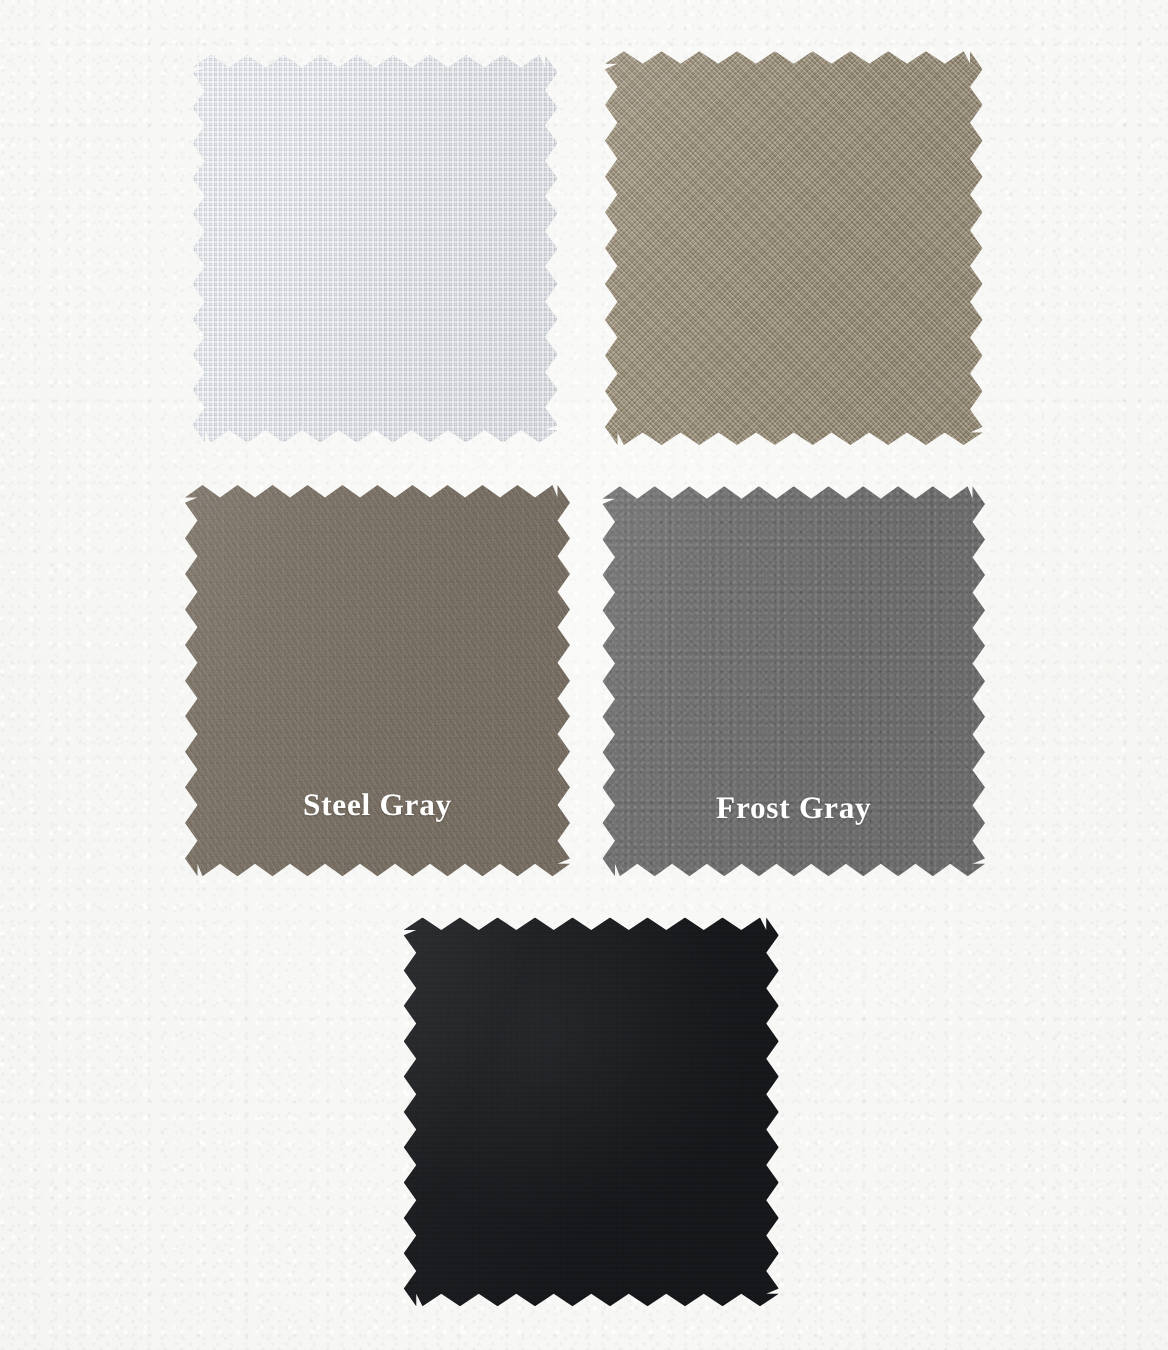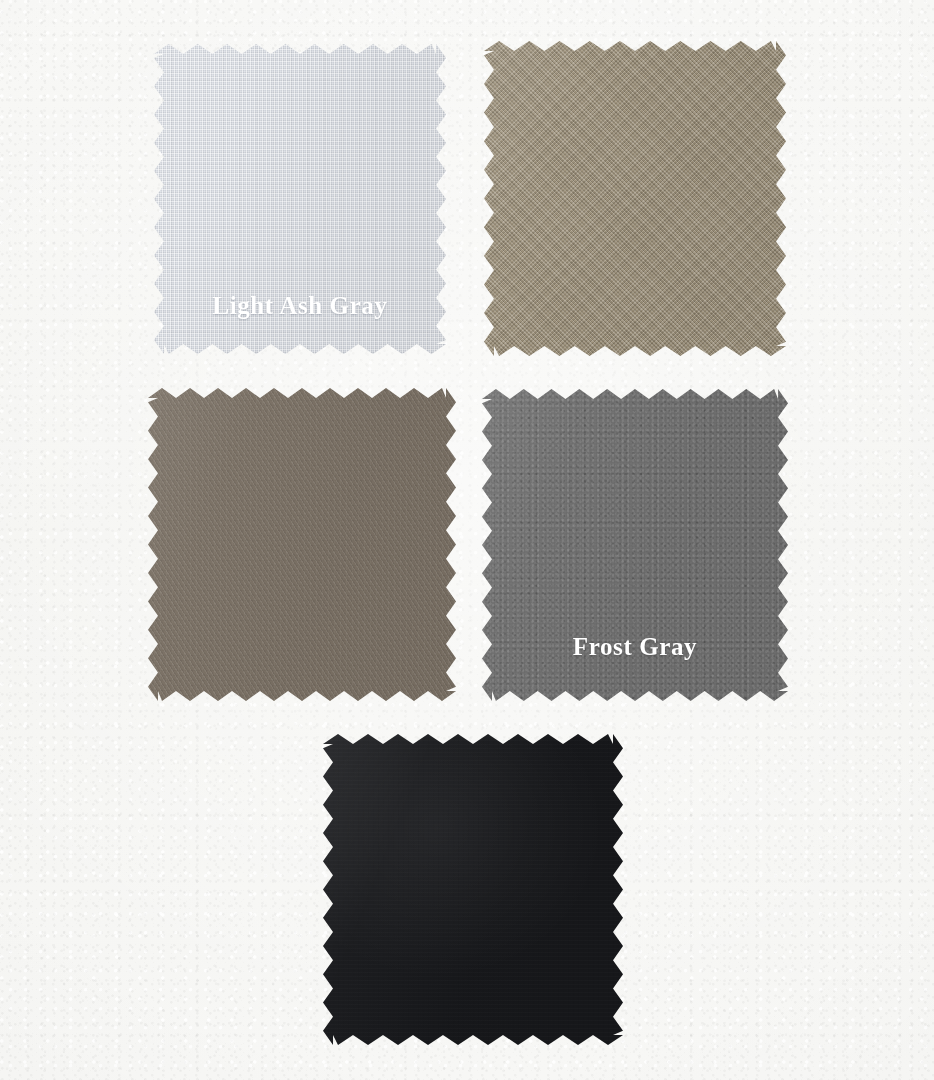--- a/index.html
+++ b/index.html
@@ -186,21 +186,20 @@
       <svg width="292" height="310" class="swatch-shape">
         <defs>
           <clipPath id="pink-clip-0" clipPathUnits="userSpaceOnUse">
             <polygon points="0.00,10.00 14.60,0.00 29.20,10.00 43.80,0.00 58.40,10.00 73.00,0.00 87.60,10.00 102.20,0.00 116.80,10.00 131.40,0.00 146.00,10.00 160.60,0.00 175.20,10.00 189.80,0.00 204.40,10.00 219.00,0.00 233.60,10.00 248.20,0.00 262.80,10.00 277.40,0.00 282.00,10.00 282.00,0.00 292.00,14.09 282.00,28.18 292.00,42.27 282.00,56.36 292.00,70.45 282.00,84.55 292.00,98.64 282.00,112.73 292.00,126.82 282.00,140.91 292.00,155.00 282.00,169.09 292.00,183.18 282.00,197.27 292.00,211.36 282.00,225.45 292.00,239.55 282.00,253.64 292.00,267.73 282.00,281.82 292.00,295.91 282.00,300.00 292.00,300.00 277.40,310.00 262.80,300.00 248.20,310.00 233.60,300.00 219.00,310.00 204.40,300.00 189.80,310.00 175.20,300.00 160.60,310.00 146.00,300.00 131.40,310.00 116.80,300.00 102.20,310.00 87.60,300.00 73.00,310.00 58.40,300.00 43.80,310.00 29.20,300.00 14.60,310.00 10.00,300.00 10.00,310.00 0.00,295.91 10.00,281.82 0.00,267.73 10.00,253.64 0.00,239.55 10.00,225.45 0.00,211.36 10.00,197.27 0.00,183.18 10.00,169.09 0.00,155.00 10.00,140.91 0.00,126.82 10.00,112.73 0.00,98.64 10.00,84.55 0.00,70.45 10.00,56.36 0.00,42.27 10.00,28.18 0.00,14.09 10.00,10.00"></polygon>
           </clipPath>
         </defs>
         <polygon points="0.00,10.00 14.60,0.00 29.20,10.00 43.80,0.00 58.40,10.00 73.00,0.00 87.60,10.00 102.20,0.00 116.80,10.00 131.40,0.00 146.00,10.00 160.60,0.00 175.20,10.00 189.80,0.00 204.40,10.00 219.00,0.00 233.60,10.00 248.20,0.00 262.80,10.00 277.40,0.00 282.00,10.00 282.00,0.00 292.00,14.09 282.00,28.18 292.00,42.27 282.00,56.36 292.00,70.45 282.00,84.55 292.00,98.64 282.00,112.73 292.00,126.82 282.00,140.91 292.00,155.00 282.00,169.09 292.00,183.18 282.00,197.27 292.00,211.36 282.00,225.45 292.00,239.55 282.00,253.64 292.00,267.73 282.00,281.82 292.00,295.91 282.00,300.00 292.00,300.00 277.40,310.00 262.80,300.00 248.20,310.00 233.60,300.00 219.00,310.00 204.40,300.00 189.80,310.00 175.20,300.00 160.60,310.00 146.00,300.00 131.40,310.00 116.80,300.00 102.20,310.00 87.60,300.00 73.00,310.00 58.40,300.00 43.80,310.00 29.20,300.00 14.60,310.00 10.00,300.00 10.00,310.00 0.00,295.91 10.00,281.82 0.00,267.73 10.00,253.64 0.00,239.55 10.00,225.45 0.00,211.36 10.00,197.27 0.00,183.18 10.00,169.09 0.00,155.00 10.00,140.91 0.00,126.82 10.00,112.73 0.00,98.64 10.00,84.55 0.00,70.45 10.00,56.36 0.00,42.27 10.00,28.18 0.00,14.09 10.00,10.00" fill="#d3d7de"></polygon>
       </svg>
       <div class="fabric-fill weave-linen" style="clip-path: polygon(0px 10px, 14.6px 0px, 29.2px 10px, 43.8px 0px, 58.4px 10px, 73px 0px, 87.6px 10px, 102.2px 0px, 116.8px 10px, 131.4px 0px, 146px 10px, 160.6px 0px, 175.2px 10px, 189.8px 0px, 204.4px 10px, 219px 0px, 233.6px 10px, 248.2px 0px, 262.8px 10px, 277.4px 0px, 282px 10px, 282px 0px, 292px 14.09px, 282px 28.18px, 292px 42.27px, 282px 56.36px, 292px 70.45px, 282px 84.55px, 292px 98.64px, 282px 112.73px, 292px 126.82px, 282px 140.91px, 292px 155px, 282px 169.09px, 292px 183.18px, 282px 197.27px, 292px 211.36px, 282px 225.45px, 292px 239.55px, 282px 253.64px, 292px 267.73px, 282px 281.82px, 292px 295.91px, 282px 300px, 292px 300px, 277.4px 310px, 262.8px 300px, 248.2px 310px, 233.6px 300px, 219px 310px, 204.4px 300px, 189.8px 310px, 175.2px 300px, 160.6px 310px, 146px 300px, 131.4px 310px, 116.8px 300px, 102.2px 310px, 87.6px 300px, 73px 310px, 58.4px 300px, 43.8px 310px, 29.2px 300px, 14.6px 310px, 10px 300px, 10px 310px, 0px 295.91px, 10px 281.82px, 0px 267.73px, 10px 253.64px, 0px 239.55px, 10px 225.45px, 0px 211.36px, 10px 197.27px, 0px 183.18px, 10px 169.09px, 0px 155px, 10px 140.91px, 0px 126.82px, 10px 112.73px, 0px 98.64px, 10px 84.55px, 0px 70.45px, 10px 56.36px, 0px 42.27px, 10px 28.18px, 0px 14.09px, 10px 10px);"></div>
       <div class="sheen" style="clip-path: polygon(0px 10px, 14.6px 0px, 29.2px 10px, 43.8px 0px, 58.4px 10px, 73px 0px, 87.6px 10px, 102.2px 0px, 116.8px 10px, 131.4px 0px, 146px 10px, 160.6px 0px, 175.2px 10px, 189.8px 0px, 204.4px 10px, 219px 0px, 233.6px 10px, 248.2px 0px, 262.8px 10px, 277.4px 0px, 282px 10px, 282px 0px, 292px 14.09px, 282px 28.18px, 292px 42.27px, 282px 56.36px, 292px 70.45px, 282px 84.55px, 292px 98.64px, 282px 112.73px, 292px 126.82px, 282px 140.91px, 292px 155px, 282px 169.09px, 292px 183.18px, 282px 197.27px, 292px 211.36px, 282px 225.45px, 292px 239.55px, 282px 253.64px, 292px 267.73px, 282px 281.82px, 292px 295.91px, 282px 300px, 292px 300px, 277.4px 310px, 262.8px 300px, 248.2px 310px, 233.6px 300px, 219px 310px, 204.4px 300px, 189.8px 310px, 175.2px 300px, 160.6px 310px, 146px 300px, 131.4px 310px, 116.8px 300px, 102.2px 310px, 87.6px 300px, 73px 310px, 58.4px 300px, 43.8px 310px, 29.2px 300px, 14.6px 310px, 10px 300px, 10px 310px, 0px 295.91px, 10px 281.82px, 0px 267.73px, 10px 253.64px, 0px 239.55px, 10px 225.45px, 0px 211.36px, 10px 197.27px, 0px 183.18px, 10px 169.09px, 0px 155px, 10px 140.91px, 0px 126.82px, 10px 112.73px, 0px 98.64px, 10px 84.55px, 0px 70.45px, 10px 56.36px, 0px 42.27px, 10px 28.18px, 0px 14.09px, 10px 10px);"></div>
-      <div class="swatch-label dim" style="top: 248px;">Light Ash Gray</div>
     </div>
     <div class="swatch" style="left: 484px; top: 41px; width: 302px; height: 315px;">
       <svg width="302" height="315" class="swatch-shape">
         <defs>
           <clipPath id="pink-clip-1" clipPathUnits="userSpaceOnUse">
             <polygon points="0.00,10.00 15.10,0.00 30.20,10.00 45.30,0.00 60.40,10.00 75.50,0.00 90.60,10.00 105.70,0.00 120.80,10.00 135.90,0.00 151.00,10.00 166.10,0.00 181.20,10.00 196.30,0.00 211.40,10.00 226.50,0.00 241.60,10.00 256.70,0.00 271.80,10.00 286.90,0.00 292.00,10.00 292.00,0.00 302.00,14.32 292.00,28.64 302.00,42.95 292.00,57.27 302.00,71.59 292.00,85.91 302.00,100.23 292.00,114.55 302.00,128.86 292.00,143.18 302.00,157.50 292.00,171.82 302.00,186.14 292.00,200.45 302.00,214.77 292.00,229.09 302.00,243.41 292.00,257.73 302.00,272.05 292.00,286.36 302.00,300.68 292.00,305.00 302.00,305.00 286.90,315.00 271.80,305.00 256.70,315.00 241.60,305.00 226.50,315.00 211.40,305.00 196.30,315.00 181.20,305.00 166.10,315.00 151.00,305.00 135.90,315.00 120.80,305.00 105.70,315.00 90.60,305.00 75.50,315.00 60.40,305.00 45.30,315.00 30.20,305.00 15.10,315.00 10.00,305.00 10.00,315.00 0.00,300.68 10.00,286.36 0.00,272.05 10.00,257.73 0.00,243.41 10.00,229.09 0.00,214.77 10.00,200.45 0.00,186.14 10.00,171.82 0.00,157.50 10.00,143.18 0.00,128.86 10.00,114.55 0.00,100.23 10.00,85.91 0.00,71.59 10.00,57.27 0.00,42.95 10.00,28.64 0.00,14.32 10.00,10.00"></polygon>
           </clipPath>
         </defs>
         <polygon points="0.00,10.00 15.10,0.00 30.20,10.00 45.30,0.00 60.40,10.00 75.50,0.00 90.60,10.00 105.70,0.00 120.80,10.00 135.90,0.00 151.00,10.00 166.10,0.00 181.20,10.00 196.30,0.00 211.40,10.00 226.50,0.00 241.60,10.00 256.70,0.00 271.80,10.00 286.90,0.00 292.00,10.00 292.00,0.00 302.00,14.32 292.00,28.64 302.00,42.95 292.00,57.27 302.00,71.59 292.00,85.91 302.00,100.23 292.00,114.55 302.00,128.86 292.00,143.18 302.00,157.50 292.00,171.82 302.00,186.14 292.00,200.45 302.00,214.77 292.00,229.09 302.00,243.41 292.00,257.73 302.00,272.05 292.00,286.36 302.00,300.68 292.00,305.00 302.00,305.00 286.90,315.00 271.80,305.00 256.70,315.00 241.60,305.00 226.50,315.00 211.40,305.00 196.30,315.00 181.20,305.00 166.10,315.00 151.00,305.00 135.90,315.00 120.80,305.00 105.70,315.00 90.60,305.00 75.50,315.00 60.40,305.00 45.30,315.00 30.20,305.00 15.10,315.00 10.00,305.00 10.00,315.00 0.00,300.68 10.00,286.36 0.00,272.05 10.00,257.73 0.00,243.41 10.00,229.09 0.00,214.77 10.00,200.45 0.00,186.14 10.00,171.82 0.00,157.50 10.00,143.18 0.00,128.86 10.00,114.55 0.00,100.23 10.00,85.91 0.00,71.59 10.00,57.27 0.00,42.95 10.00,28.64 0.00,14.32 10.00,10.00" fill="#9c9079"></polygon>
       </svg>
@@ -211,20 +210,21 @@
       <svg width="308" height="313" class="swatch-shape">
         <defs>
           <clipPath id="pink-clip-2" clipPathUnits="userSpaceOnUse">
             <polygon points="0.00,10.00 14.00,0.00 28.00,10.00 42.00,0.00 56.00,10.00 70.00,0.00 84.00,10.00 98.00,0.00 112.00,10.00 126.00,0.00 140.00,10.00 154.00,0.00 168.00,10.00 182.00,0.00 196.00,10.00 210.00,0.00 224.00,10.00 238.00,0.00 252.00,10.00 266.00,0.00 280.00,10.00 294.00,0.00 298.00,10.00 298.00,0.00 308.00,14.23 298.00,28.45 308.00,42.68 298.00,56.91 308.00,71.14 298.00,85.36 308.00,99.59 298.00,113.82 308.00,128.05 298.00,142.27 308.00,156.50 298.00,170.73 308.00,184.95 298.00,199.18 308.00,213.41 298.00,227.64 308.00,241.86 298.00,256.09 308.00,270.32 298.00,284.55 308.00,298.77 298.00,303.00 308.00,303.00 294.00,313.00 280.00,303.00 266.00,313.00 252.00,303.00 238.00,313.00 224.00,303.00 210.00,313.00 196.00,303.00 182.00,313.00 168.00,303.00 154.00,313.00 140.00,303.00 126.00,313.00 112.00,303.00 98.00,313.00 84.00,303.00 70.00,313.00 56.00,303.00 42.00,313.00 28.00,303.00 14.00,313.00 10.00,303.00 10.00,313.00 0.00,298.77 10.00,284.55 0.00,270.32 10.00,256.09 0.00,241.86 10.00,227.64 0.00,213.41 10.00,199.18 0.00,184.95 10.00,170.73 0.00,156.50 10.00,142.27 0.00,128.05 10.00,113.82 0.00,99.59 10.00,85.36 0.00,71.14 10.00,56.91 0.00,42.68 10.00,28.45 0.00,14.23 10.00,10.00"></polygon>
           </clipPath>
         </defs>
         <polygon points="0.00,10.00 14.00,0.00 28.00,10.00 42.00,0.00 56.00,10.00 70.00,0.00 84.00,10.00 98.00,0.00 112.00,10.00 126.00,0.00 140.00,10.00 154.00,0.00 168.00,10.00 182.00,0.00 196.00,10.00 210.00,0.00 224.00,10.00 238.00,0.00 252.00,10.00 266.00,0.00 280.00,10.00 294.00,0.00 298.00,10.00 298.00,0.00 308.00,14.23 298.00,28.45 308.00,42.68 298.00,56.91 308.00,71.14 298.00,85.36 308.00,99.59 298.00,113.82 308.00,128.05 298.00,142.27 308.00,156.50 298.00,170.73 308.00,184.95 298.00,199.18 308.00,213.41 298.00,227.64 308.00,241.86 298.00,256.09 308.00,270.32 298.00,284.55 308.00,298.77 298.00,303.00 308.00,303.00 294.00,313.00 280.00,303.00 266.00,313.00 252.00,303.00 238.00,313.00 224.00,303.00 210.00,313.00 196.00,303.00 182.00,313.00 168.00,303.00 154.00,313.00 140.00,303.00 126.00,313.00 112.00,303.00 98.00,313.00 84.00,303.00 70.00,313.00 56.00,303.00 42.00,313.00 28.00,303.00 14.00,313.00 10.00,303.00 10.00,313.00 0.00,298.77 10.00,284.55 0.00,270.32 10.00,256.09 0.00,241.86 10.00,227.64 0.00,213.41 10.00,199.18 0.00,184.95 10.00,170.73 0.00,156.50 10.00,142.27 0.00,128.05 10.00,113.82 0.00,99.59 10.00,85.36 0.00,71.14 10.00,56.91 0.00,42.68 10.00,28.45 0.00,14.23 10.00,10.00" fill="#7a7064"></polygon>
       </svg>
       <div class="fabric-fill weave-twill" style="clip-path: polygon(0px 10px, 14px 0px, 28px 10px, 42px 0px, 56px 10px, 70px 0px, 84px 10px, 98px 0px, 112px 10px, 126px 0px, 140px 10px, 154px 0px, 168px 10px, 182px 0px, 196px 10px, 210px 0px, 224px 10px, 238px 0px, 252px 10px, 266px 0px, 280px 10px, 294px 0px, 298px 10px, 298px 0px, 308px 14.23px, 298px 28.45px, 308px 42.68px, 298px 56.91px, 308px 71.14px, 298px 85.36px, 308px 99.59px, 298px 113.82px, 308px 128.05px, 298px 142.27px, 308px 156.5px, 298px 170.73px, 308px 184.95px, 298px 199.18px, 308px 213.41px, 298px 227.64px, 308px 241.86px, 298px 256.09px, 308px 270.32px, 298px 284.55px, 308px 298.77px, 298px 303px, 308px 303px, 294px 313px, 280px 303px, 266px 313px, 252px 303px, 238px 313px, 224px 303px, 210px 313px, 196px 303px, 182px 313px, 168px 303px, 154px 313px, 140px 303px, 126px 313px, 112px 303px, 98px 313px, 84px 303px, 70px 313px, 56px 303px, 42px 313px, 28px 303px, 14px 313px, 10px 303px, 10px 313px, 0px 298.77px, 10px 284.55px, 0px 270.32px, 10px 256.09px, 0px 241.86px, 10px 227.64px, 0px 213.41px, 10px 199.18px, 0px 184.95px, 10px 170.73px, 0px 156.5px, 10px 142.27px, 0px 128.05px, 10px 113.82px, 0px 99.59px, 10px 85.36px, 0px 71.14px, 10px 56.91px, 0px 42.68px, 10px 28.45px, 0px 14.23px, 10px 10px);"></div>
       <div class="sheen" style="clip-path: polygon(0px 10px, 14px 0px, 28px 10px, 42px 0px, 56px 10px, 70px 0px, 84px 10px, 98px 0px, 112px 10px, 126px 0px, 140px 10px, 154px 0px, 168px 10px, 182px 0px, 196px 10px, 210px 0px, 224px 10px, 238px 0px, 252px 10px, 266px 0px, 280px 10px, 294px 0px, 298px 10px, 298px 0px, 308px 14.23px, 298px 28.45px, 308px 42.68px, 298px 56.91px, 308px 71.14px, 298px 85.36px, 308px 99.59px, 298px 113.82px, 308px 128.05px, 298px 142.27px, 308px 156.5px, 298px 170.73px, 308px 184.95px, 298px 199.18px, 308px 213.41px, 298px 227.64px, 308px 241.86px, 298px 256.09px, 308px 270.32px, 298px 284.55px, 308px 298.77px, 298px 303px, 308px 303px, 294px 313px, 280px 303px, 266px 313px, 252px 303px, 238px 313px, 224px 303px, 210px 313px, 196px 303px, 182px 313px, 168px 303px, 154px 313px, 140px 303px, 126px 313px, 112px 303px, 98px 313px, 84px 303px, 70px 313px, 56px 303px, 42px 313px, 28px 303px, 14px 313px, 10px 303px, 10px 313px, 0px 298.77px, 10px 284.55px, 0px 270.32px, 10px 256.09px, 0px 241.86px, 10px 227.64px, 0px 213.41px, 10px 199.18px, 0px 184.95px, 10px 170.73px, 0px 156.5px, 10px 142.27px, 0px 128.05px, 10px 113.82px, 0px 99.59px, 10px 85.36px, 0px 71.14px, 10px 56.91px, 0px 42.68px, 10px 28.45px, 0px 14.23px, 10px 10px);"></div>
+      <div class="swatch-label" style="top: 243px;">Steel Gray</div>
     </div>
     <div class="swatch" style="left: 482px; top: 389px; width: 306px; height: 312px;">
       <svg width="306" height="312" class="swatch-shape">
         <defs>
           <clipPath id="pink-clip-3" clipPathUnits="userSpaceOnUse">
             <polygon points="0.00,10.00 13.91,0.00 27.82,10.00 41.73,0.00 55.64,10.00 69.55,0.00 83.45,10.00 97.36,0.00 111.27,10.00 125.18,0.00 139.09,10.00 153.00,0.00 166.91,10.00 180.82,0.00 194.73,10.00 208.64,0.00 222.55,10.00 236.45,0.00 250.36,10.00 264.27,0.00 278.18,10.00 292.09,0.00 296.00,10.00 296.00,0.00 306.00,14.18 296.00,28.36 306.00,42.55 296.00,56.73 306.00,70.91 296.00,85.09 306.00,99.27 296.00,113.45 306.00,127.64 296.00,141.82 306.00,156.00 296.00,170.18 306.00,184.36 296.00,198.55 306.00,212.73 296.00,226.91 306.00,241.09 296.00,255.27 306.00,269.45 296.00,283.64 306.00,297.82 296.00,302.00 306.00,302.00 292.09,312.00 278.18,302.00 264.27,312.00 250.36,302.00 236.45,312.00 222.55,302.00 208.64,312.00 194.73,302.00 180.82,312.00 166.91,302.00 153.00,312.00 139.09,302.00 125.18,312.00 111.27,302.00 97.36,312.00 83.45,302.00 69.55,312.00 55.64,302.00 41.73,312.00 27.82,302.00 13.91,312.00 10.00,302.00 10.00,312.00 0.00,297.82 10.00,283.64 0.00,269.45 10.00,255.27 0.00,241.09 10.00,226.91 0.00,212.73 10.00,198.55 0.00,184.36 10.00,170.18 0.00,156.00 10.00,141.82 0.00,127.64 10.00,113.45 0.00,99.27 10.00,85.09 0.00,70.91 10.00,56.73 0.00,42.55 10.00,28.36 0.00,14.18 10.00,10.00"></polygon>
           </clipPath>
         </defs>
         <polygon points="0.00,10.00 13.91,0.00 27.82,10.00 41.73,0.00 55.64,10.00 69.55,0.00 83.45,10.00 97.36,0.00 111.27,10.00 125.18,0.00 139.09,10.00 153.00,0.00 166.91,10.00 180.82,0.00 194.73,10.00 208.64,0.00 222.55,10.00 236.45,0.00 250.36,10.00 264.27,0.00 278.18,10.00 292.09,0.00 296.00,10.00 296.00,0.00 306.00,14.18 296.00,28.36 306.00,42.55 296.00,56.73 306.00,70.91 296.00,85.09 306.00,99.27 296.00,113.45 306.00,127.64 296.00,141.82 306.00,156.00 296.00,170.18 306.00,184.36 296.00,198.55 306.00,212.73 296.00,226.91 306.00,241.09 296.00,255.27 306.00,269.45 296.00,283.64 306.00,297.82 296.00,302.00 306.00,302.00 292.09,312.00 278.18,302.00 264.27,312.00 250.36,302.00 236.45,312.00 222.55,302.00 208.64,312.00 194.73,302.00 180.82,312.00 166.91,302.00 153.00,312.00 139.09,302.00 125.18,312.00 111.27,302.00 97.36,312.00 83.45,302.00 69.55,312.00 55.64,302.00 41.73,312.00 27.82,302.00 13.91,312.00 10.00,302.00 10.00,312.00 0.00,297.82 10.00,283.64 0.00,269.45 10.00,255.27 0.00,241.09 10.00,226.91 0.00,212.73 10.00,198.55 0.00,184.36 10.00,170.18 0.00,156.00 10.00,141.82 0.00,127.64 10.00,113.45 0.00,99.27 10.00,85.09 0.00,70.91 10.00,56.73 0.00,42.55 10.00,28.36 0.00,14.18 10.00,10.00" fill="#6e6e6e"></polygon>
       </svg>

